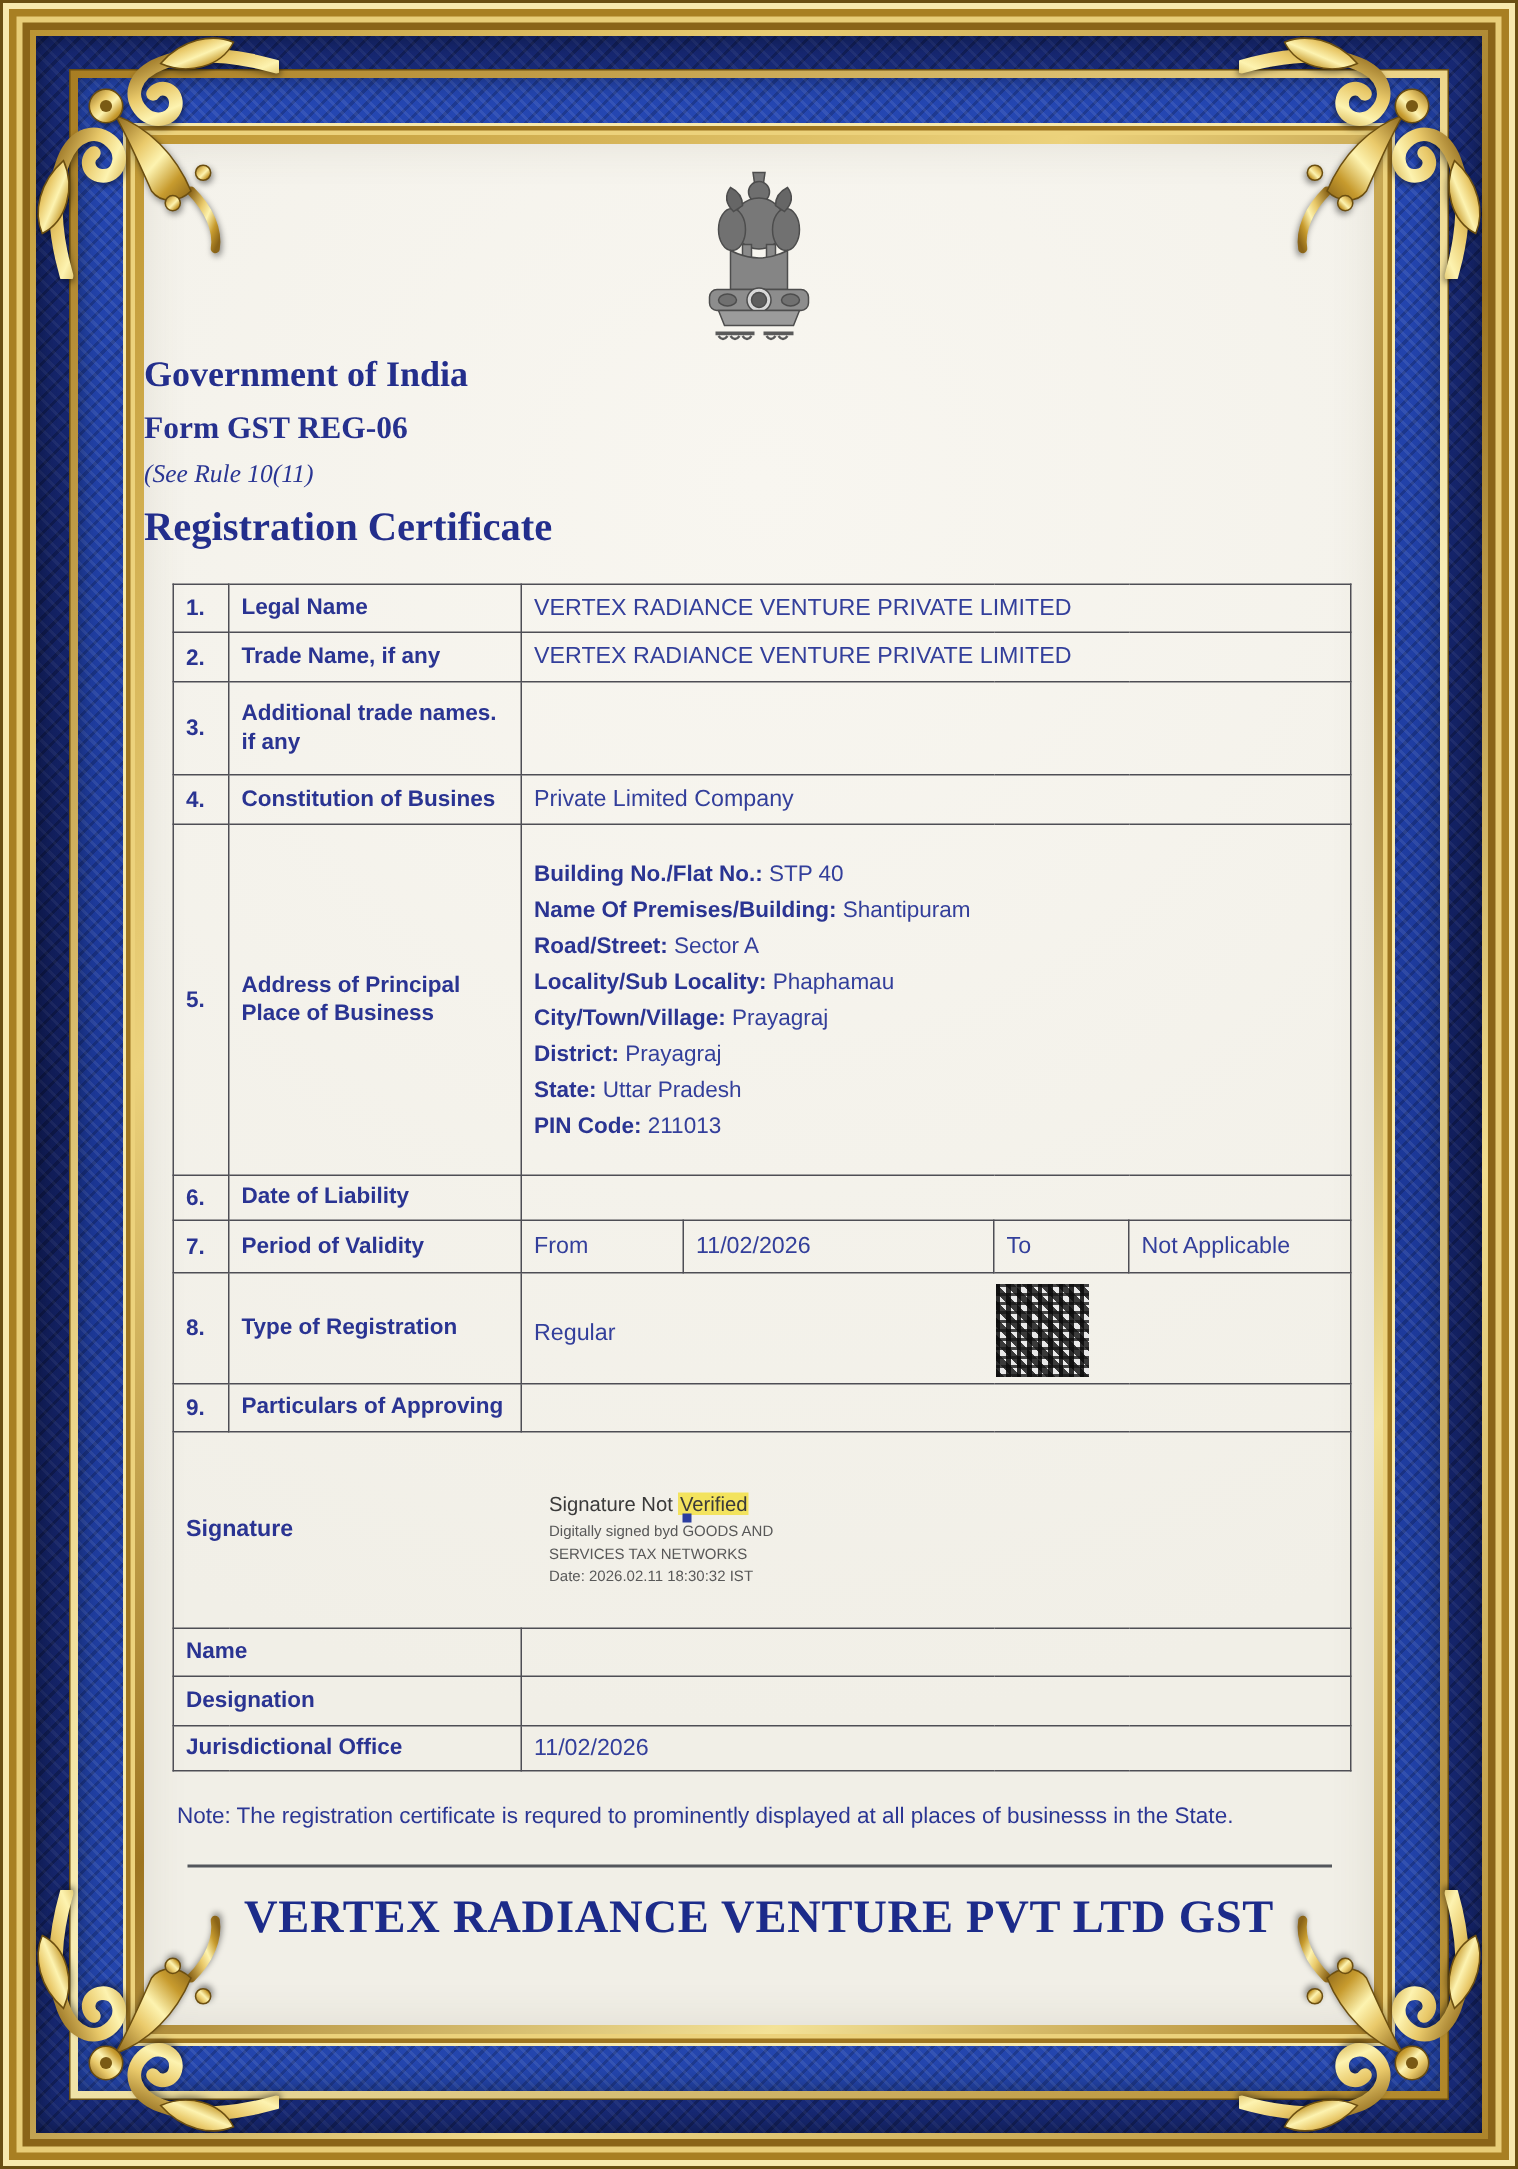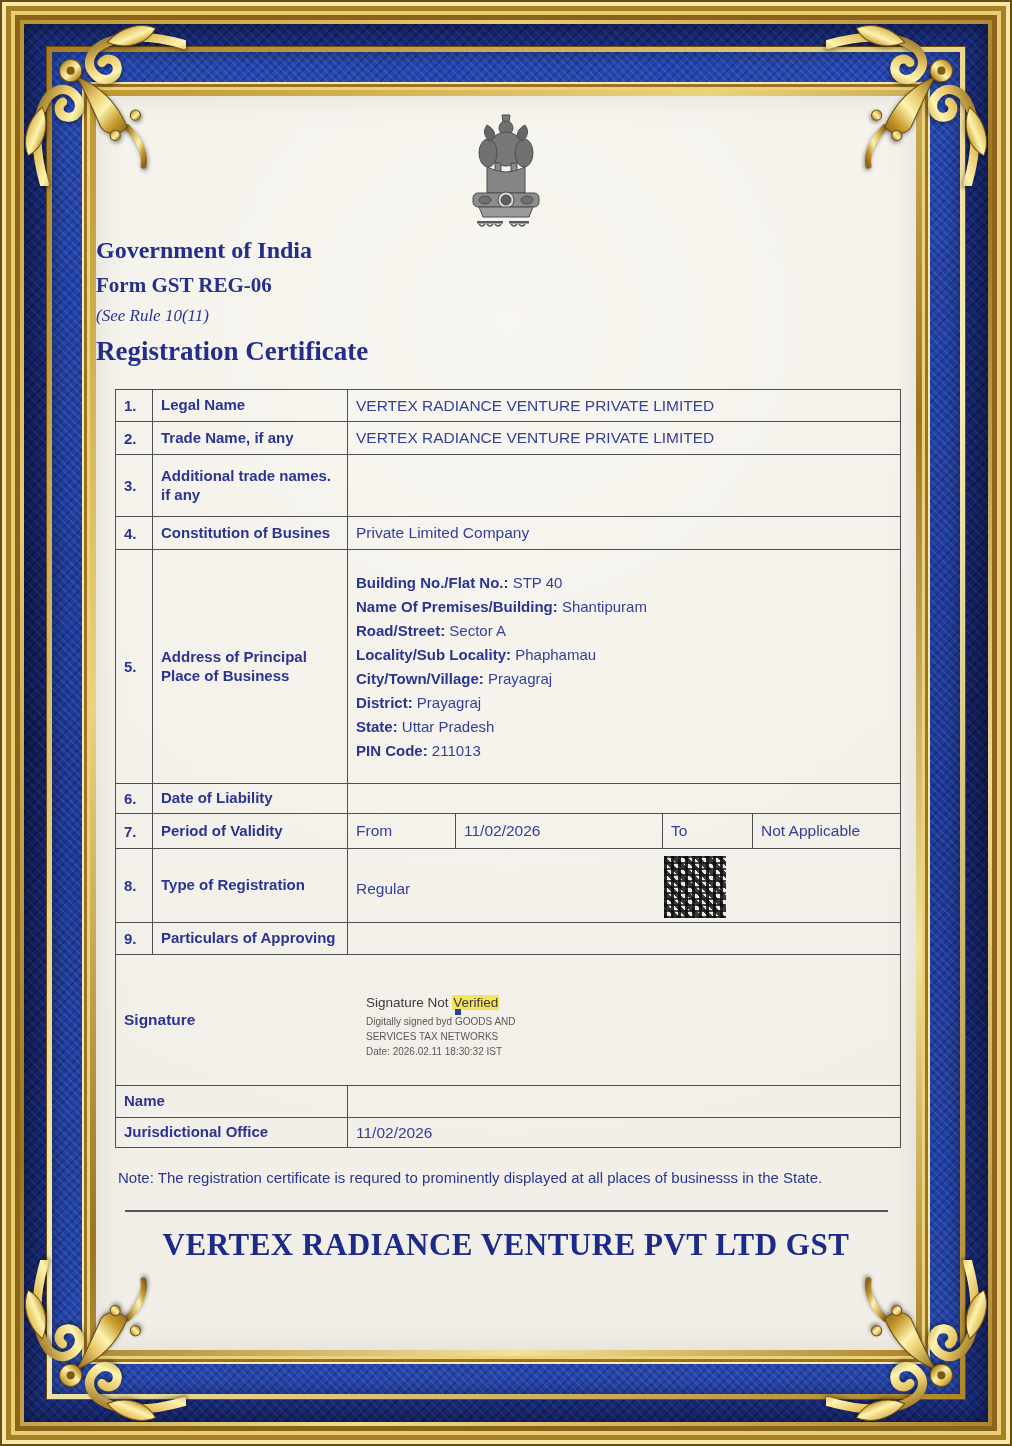--- a/index.html
+++ b/index.html
@@ -302,20 +302,24 @@
           <div class="stamp-grey">Digitally signed byd GOODS AND</div>
           <div class="stamp-grey">SERVICES TAX NETWORKS</div>
           <div class="stamp-grey">Date: 2026.02.11 18:30:32 IST</div>
         </div>
       </td>
     </tr>
     <tr class="h32">
       <td class="lbl" colspan="2">Name</td>
       <td class="val" colspan="4"></td>
     </tr>
+    <tr class="h33">
+      <td class="lbl" colspan="2">Designation</td>
+      <td class="val" colspan="4"></td>
+    </tr>
     <tr class="h30">
       <td class="lbl" colspan="2">Jurisdictional Office</td>
       <td class="val" colspan="4">11/02/2026</td>
     </tr>
   </tbody>
     </table>
 
   <div class="note">Note: The registration certificate is requred to prominently displayed at all places of businesss in the State.</div>
   <hr class="divider">
   <div class="big-title">VERTEX RADIANCE VENTURE PVT LTD GST</div>

